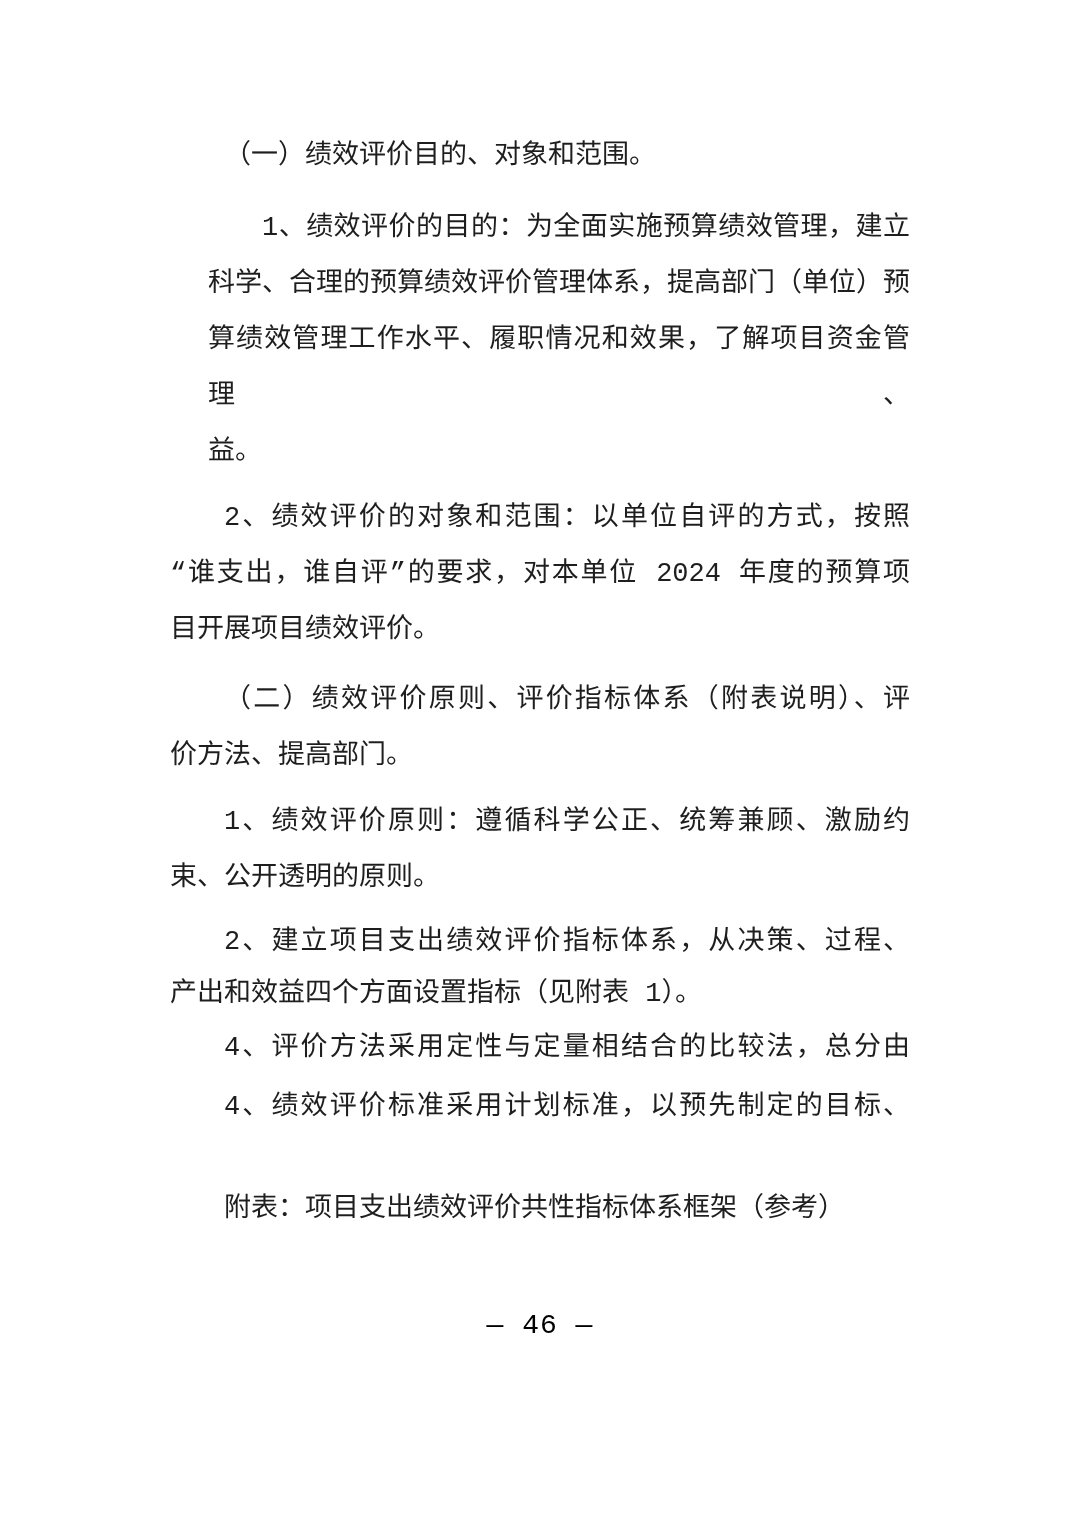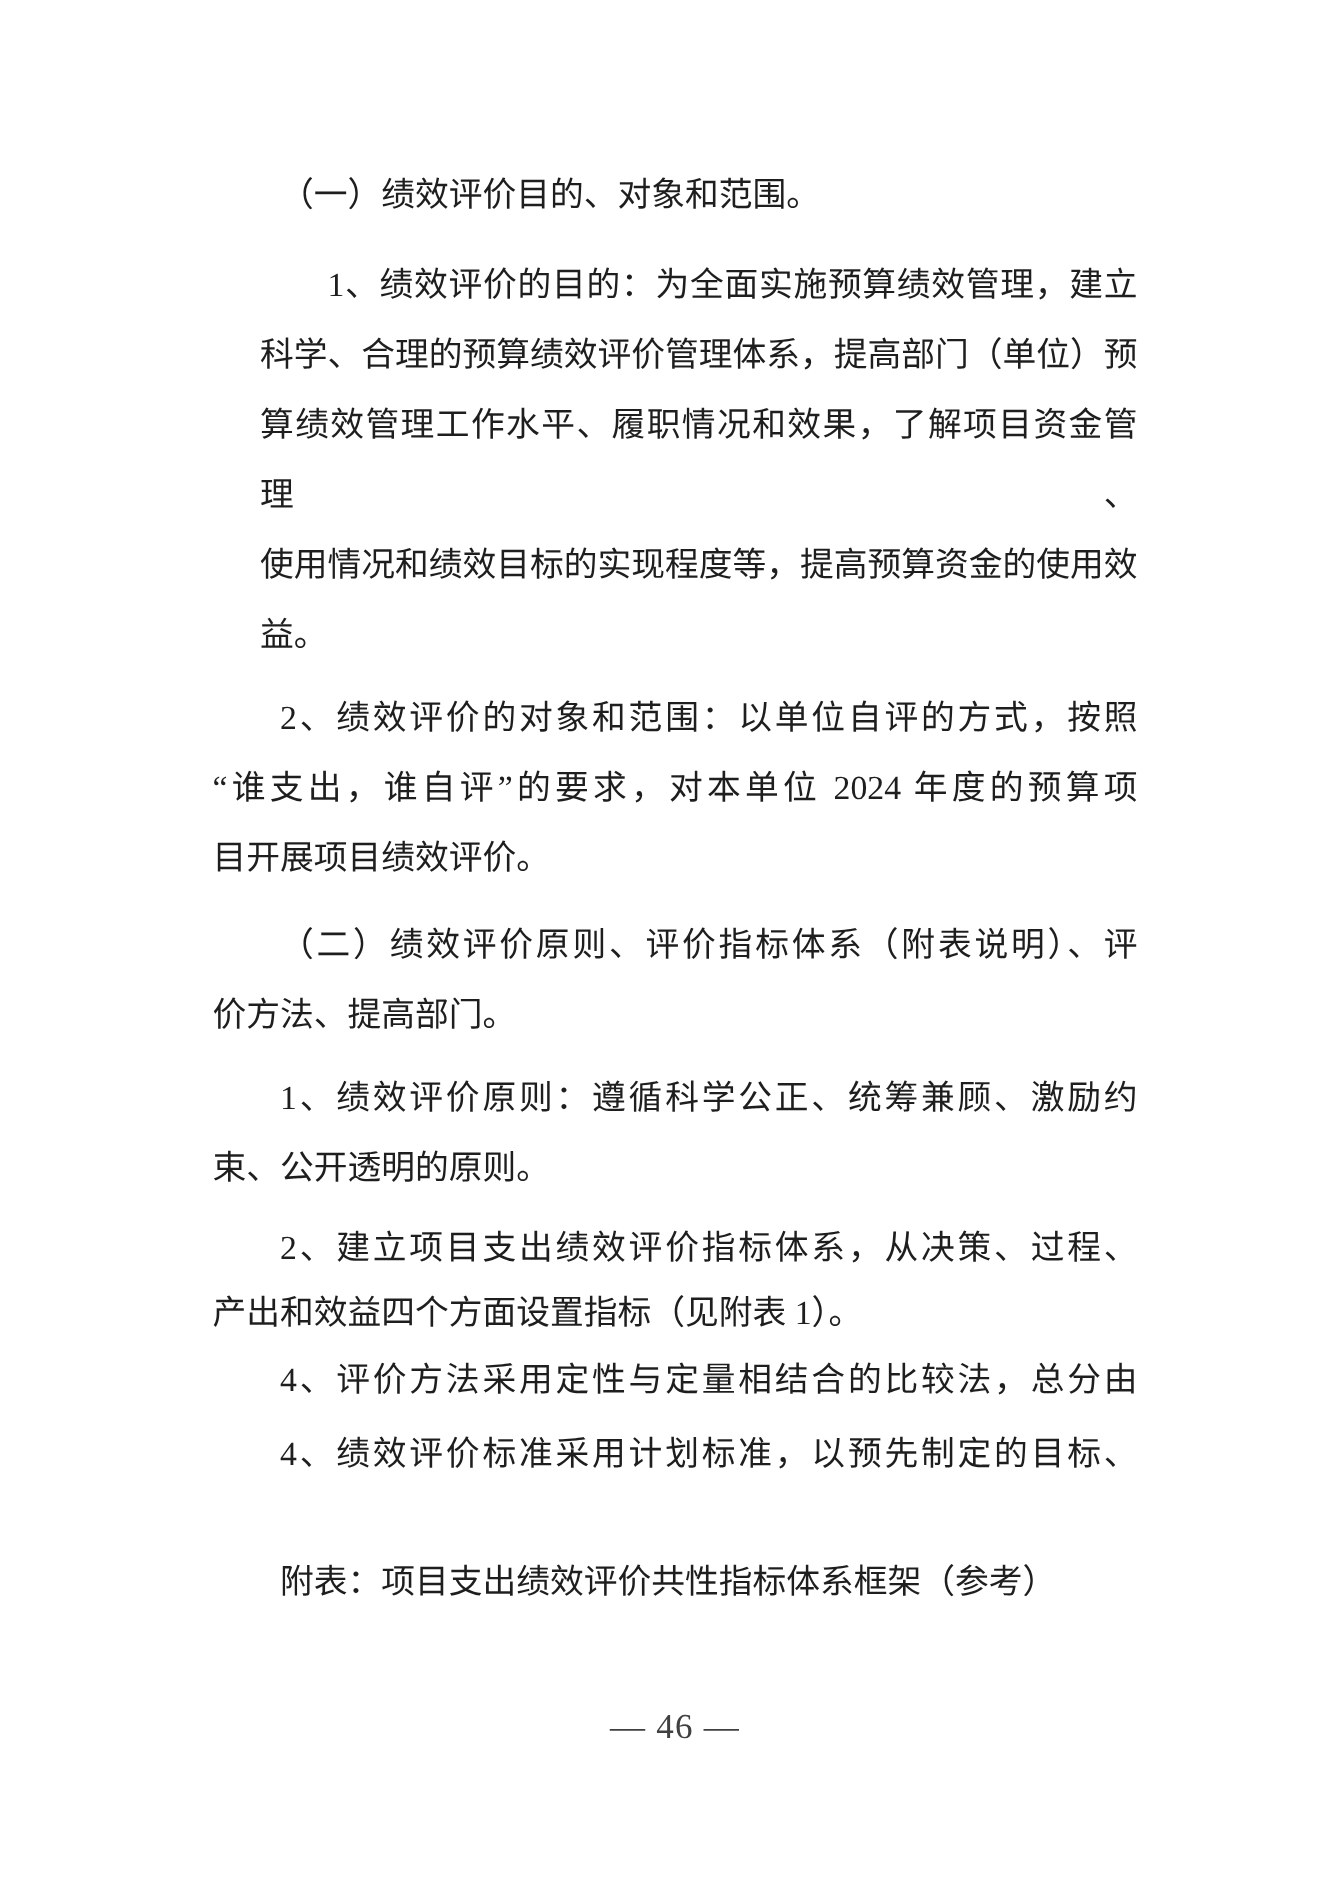--- a/index.html
+++ b/index.html
@@ -14,20 +14,21 @@
     height: 1520px;
     background: #ffffff;
     overflow: hidden;
     font-family: "Liberation Serif", "DejaVu Serif", serif;
     color: #1e1e1e;
   }
   .content {
     margin-left: 170px;
     width: 740px;
     padding-top: 128px;
+    font-family: Liberation Mono, monospace;
   }
   .para {
     margin: 0;
   }
   .line {
     line-height: 56px;
     font-size: 27px;
     white-space: normal;
   }
   .s2 .line {
@@ -47,38 +48,37 @@
   .mt10 { margin-top: 10px; }
   .mt7  { margin-top: 7px; }
   .mt2  { margin-top: 2px; }
   .mt48 { margin-top: 48px; }
   .footer {
     margin-top: 72px;
     text-align: center;
     font-size: 28px;
     line-height: 34px;
     letter-spacing: 1px;
-    color: #404040;
+    color: #000000;
   }
 </style>
 </head>
 <body>
 
 <div class="page">
   <div class="content">
 
     <p class="para">
       <span class="line ind" style="display:block">（一）绩效评价目的、对象和范围。</span>
     </p>
 
     <p class="para mt16">
       <span class="line ind j" style="display:block">1、绩效评价的目的：为全面实施预算绩效管理，建立</span>
       <span class="line j" style="display:block">科学、合理的预算绩效评价管理体系，提高部门（单位）预</span>
       <span class="line j" style="display:block">算绩效管理工作水平、履职情况和效果，了解项目资金管理、</span>
-      <span class="line j" style="display:block">使用情况和绩效目标的实现程度等，提高预算资金的使用效</span>
       <span class="line" style="display:block">益。</span>
     </p>
 
     <p class="para mt10">
       <span class="line ind j" style="display:block">2、绩效评价的对象和范围：以单位自评的方式，按照</span>
       <span class="line j" style="display:block">“谁支出，谁自评”的要求，对本单位 2024 年度的预算项</span>
       <span class="line" style="display:block">目开展项目绩效评价。</span>
     </p>
 
     <p class="para mt14">

